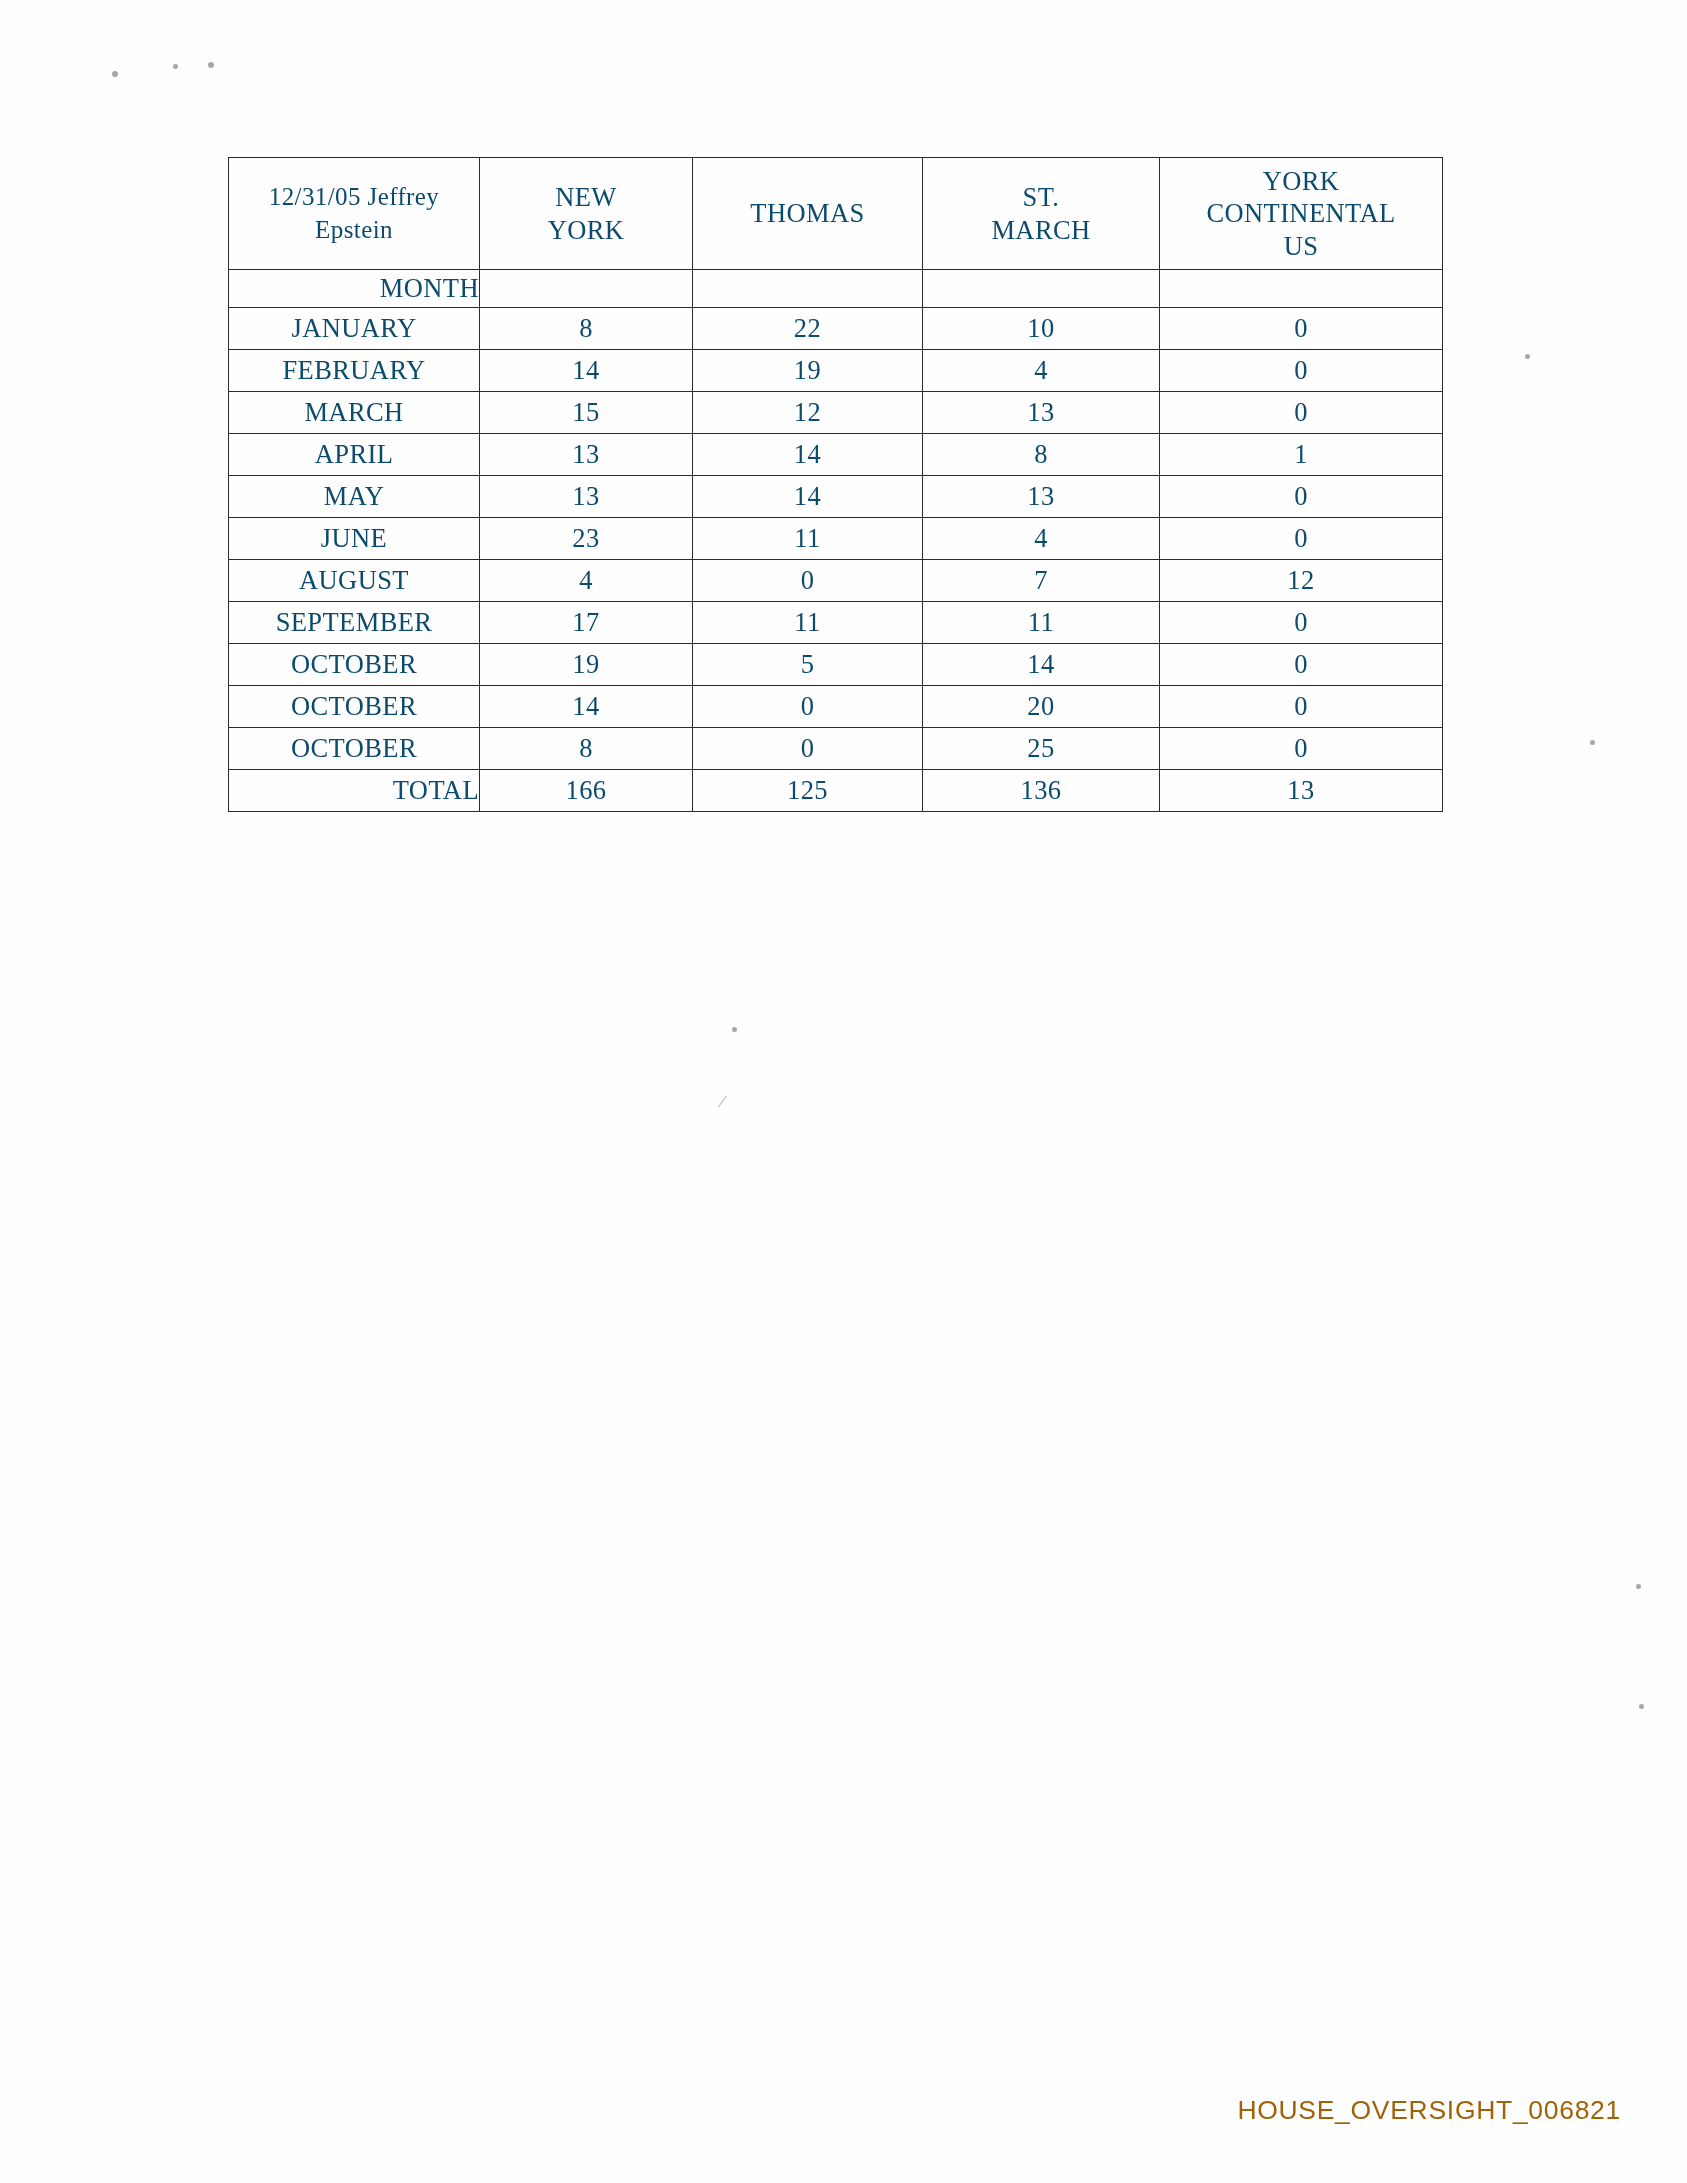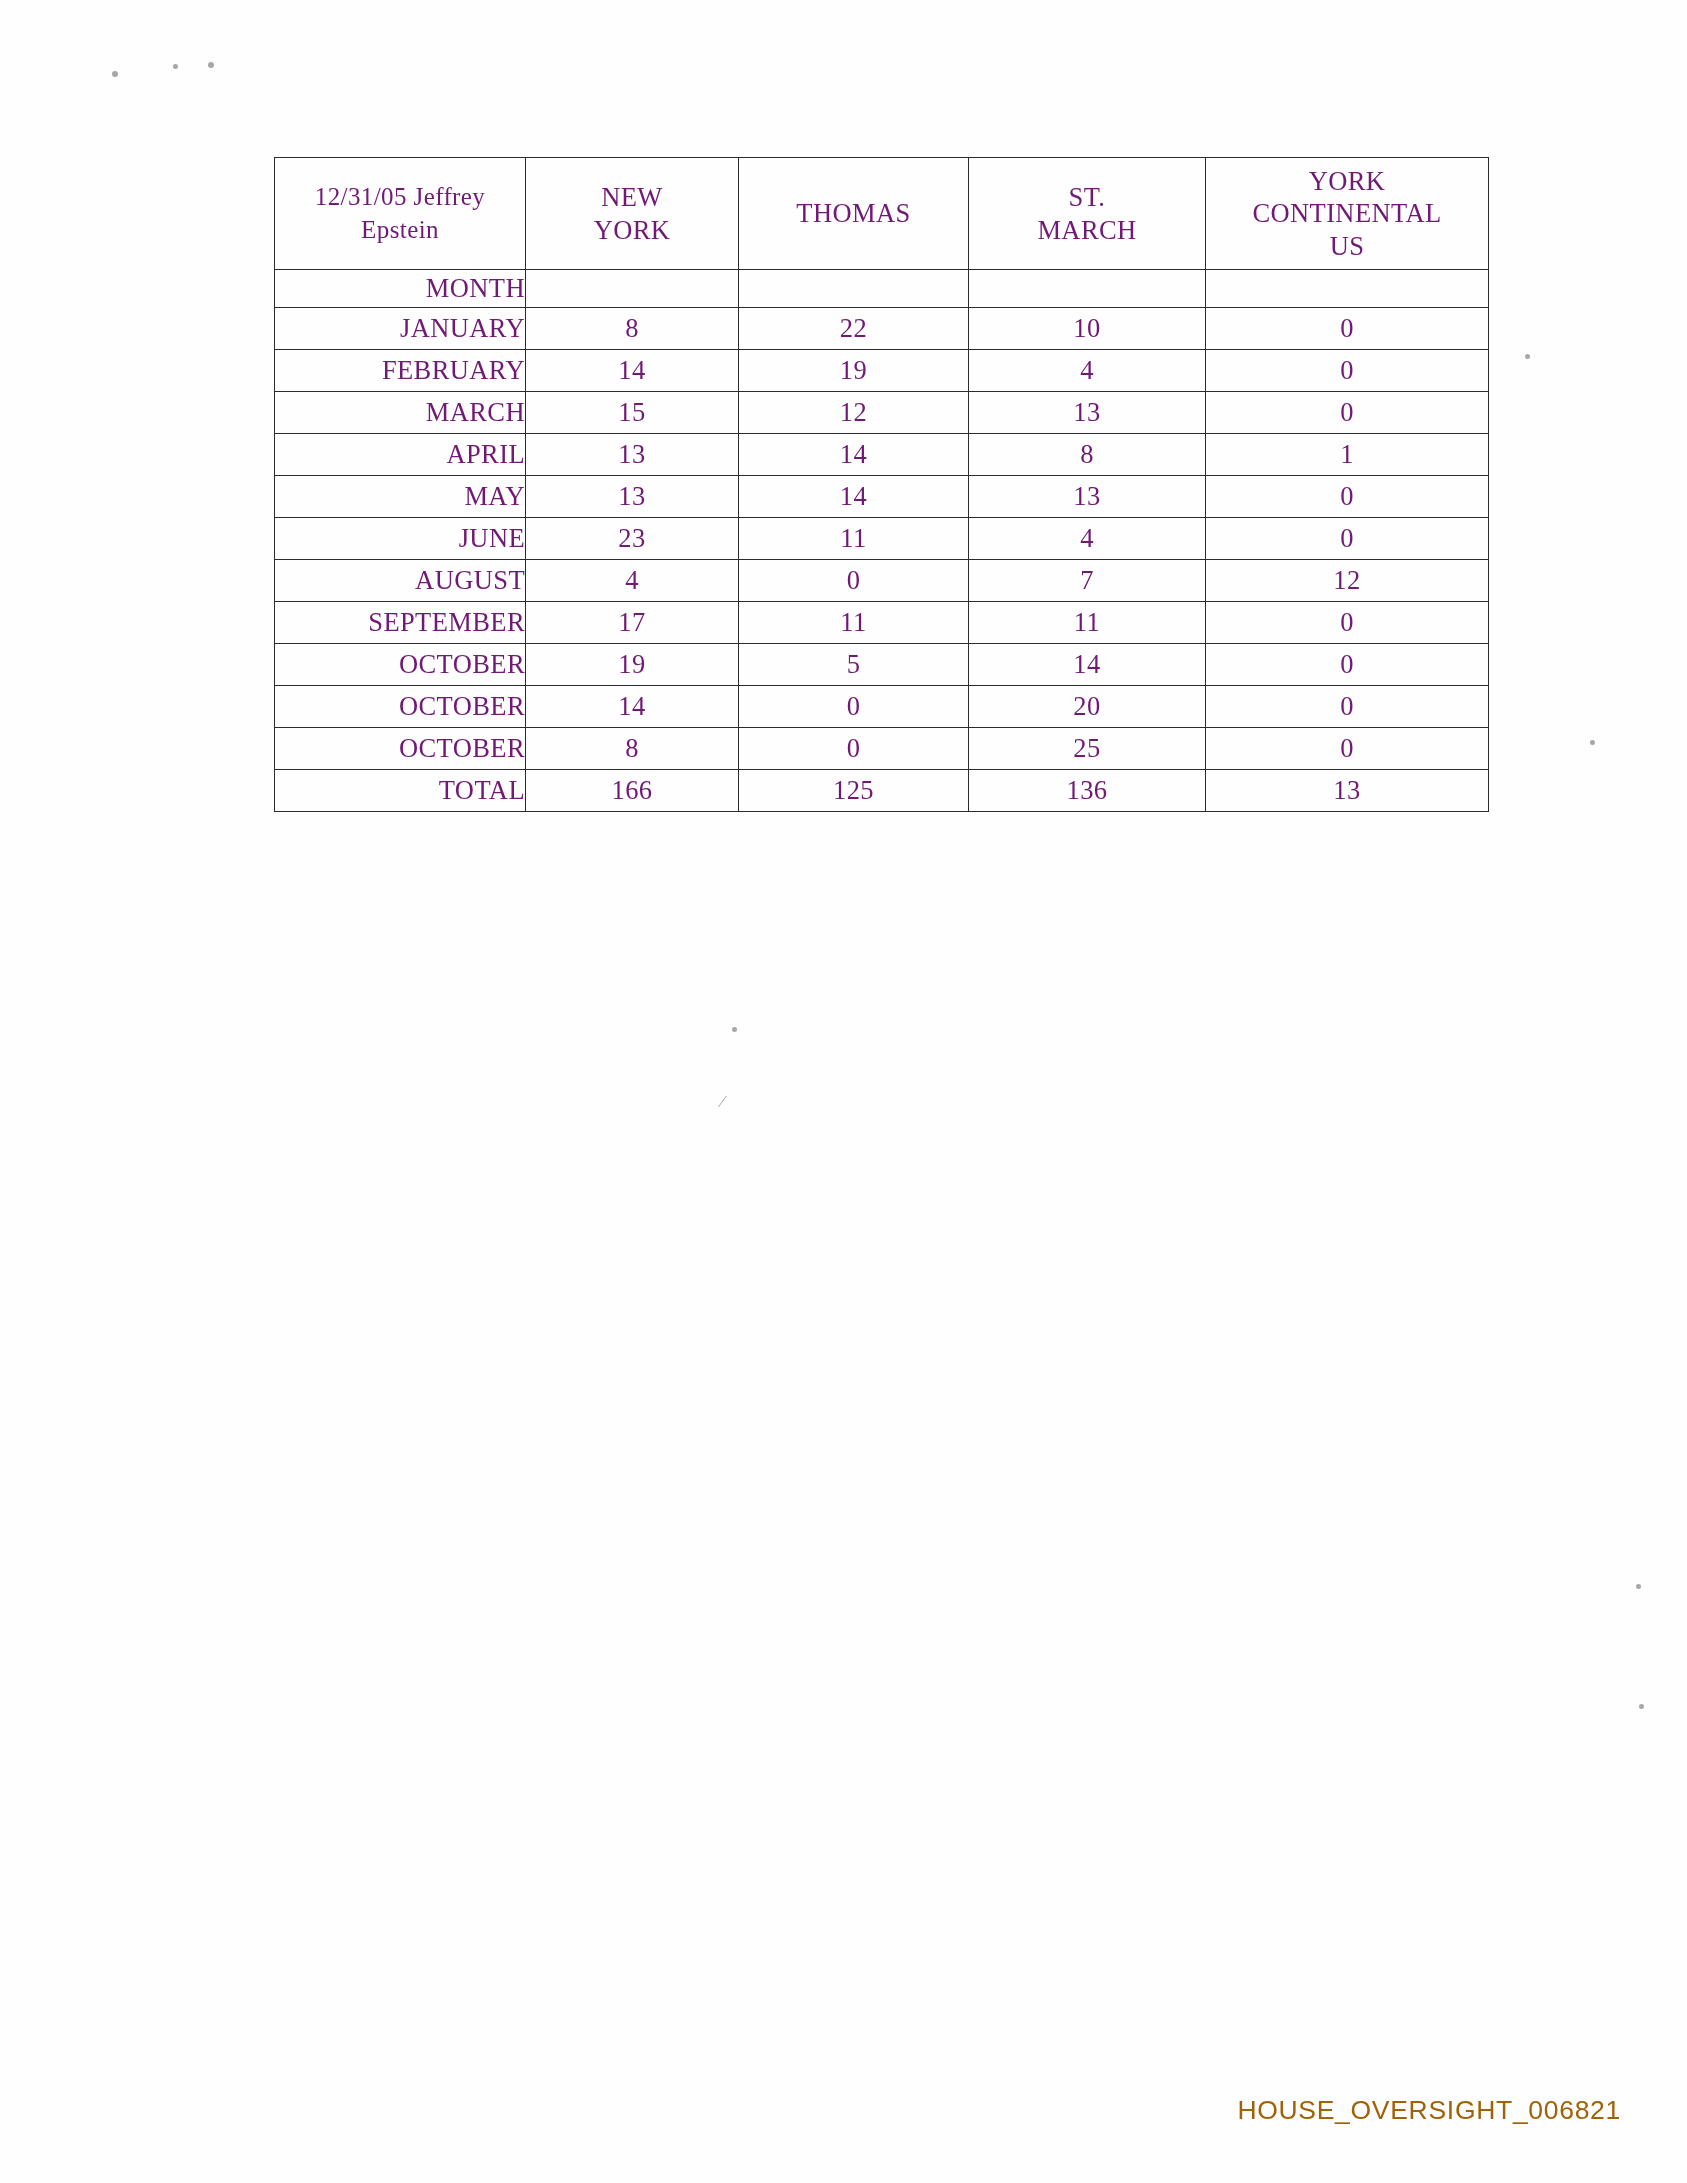--- a/index.html
+++ b/index.html
@@ -34,22 +34,21 @@
     left: 228px;
     top: 157px;
     width: 1215px;
   }
 
   table.data {
     border-collapse: collapse;
     width: 100%;
     table-layout: fixed;
     font-size: 26px;
-    color: #701a75;
-    margin-left: 46px;
+    color: #0c4a6e;
   }
 
   table.data td, table.data th {
     border: 1.3px solid #2b2b2b;
     padding: 0;
     font-weight: normal;
     letter-spacing: 0.4px;
   }
 
   
@@ -71,21 +70,21 @@
   .hdr-corner {
     text-align: center;
     vertical-align: middle;
     line-height: 1.3;
     font-size: 25px;
   }
 
   .row-label {
     height: 41px;
     padding-left: 17px;
-    text-align: right;
+    text-align: center;
     vertical-align: middle;
     font-size: 26.5px;
     white-space: nowrap;
   }
   .row-label.center {
     text-align: right;
     padding-left: 0;
   }
   .num {
     height: 41px;

